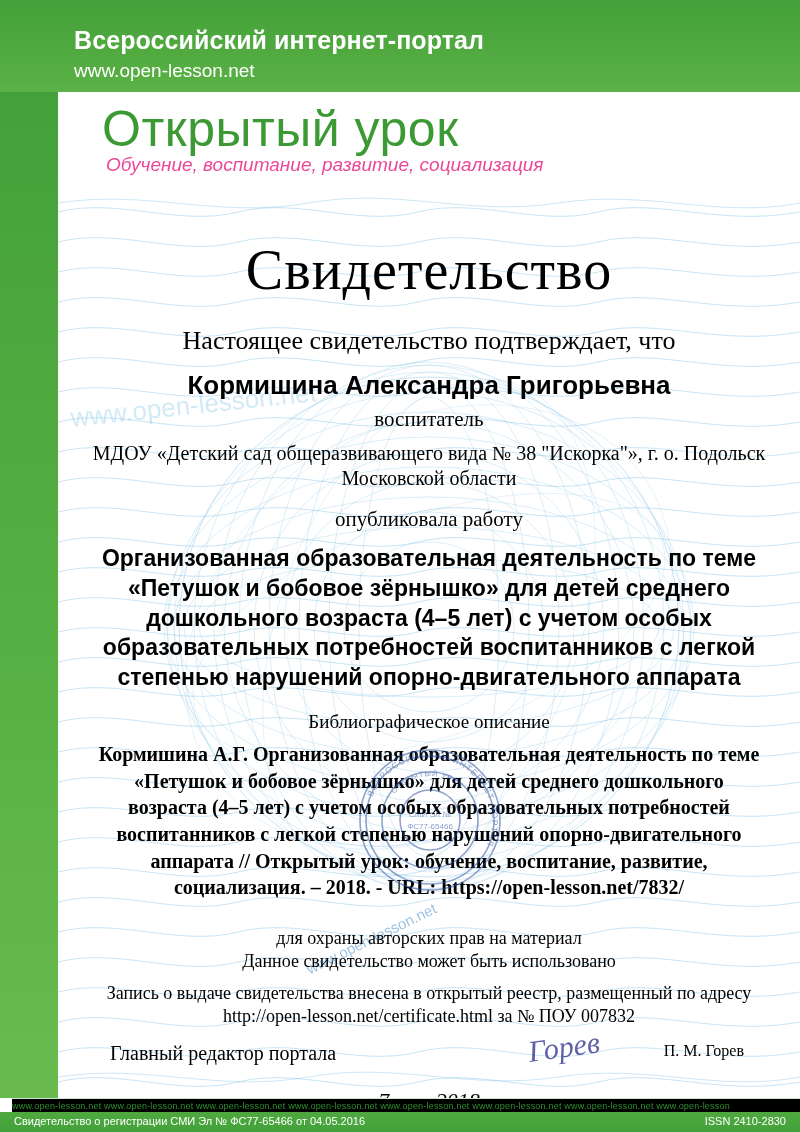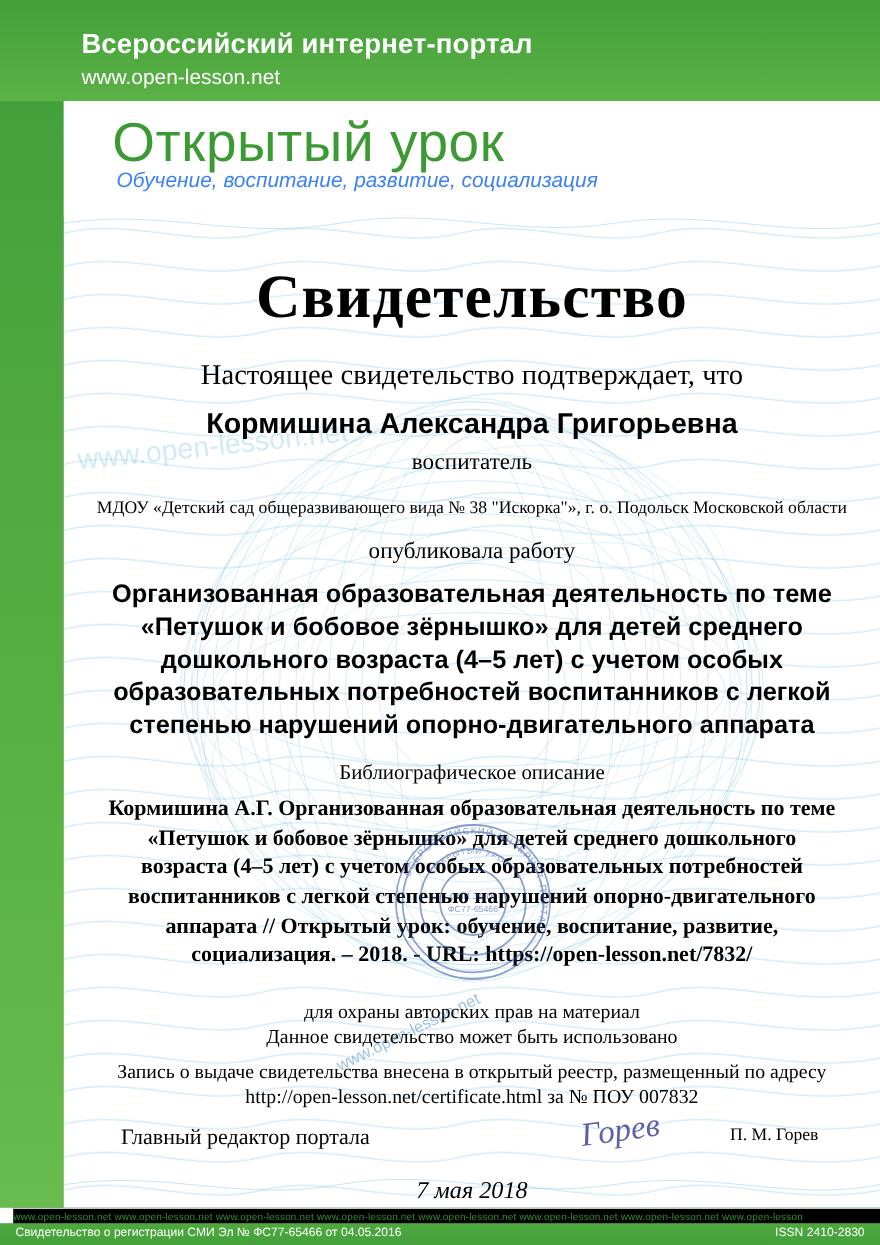--- a/index.html
+++ b/index.html
@@ -90,21 +90,21 @@
     letter-spacing: 0.5px;
     white-space: nowrap;
   }
   .logo-sub {
     position: absolute;
     left: 48px;
     top: 62px;
     font-family: "Liberation Sans", sans-serif;
     font-style: italic;
     font-size: 19px;
-    color: #3b82f6;
+    color: #ec4899;
     white-space: nowrap;
   }
 
   
   .guilloche {
     position: absolute;
     left: 58px;
     top: 197px;
     width: 742px;
     height: 901px;
@@ -123,42 +123,42 @@
     left: 58px;
     top: 197px;
     width: 742px;
     height: 901px;
     text-align: center;
     color: #000000;
   }
   .cert-title {
     margin-top: 44px;
     font-family: "Liberation Serif", serif;
-    font-weight: bold;
+    font-weight: normal;
     font-size: 56px;
     line-height: 1.05;
     letter-spacing: 1px;
   }
   .line-confirms {
     margin-top: 26px;
     font-size: 26px;
   }
   .recipient {
     margin-top: 14px;
     font-family: "Liberation Sans", sans-serif;
     font-weight: bold;
     font-size: 26px;
   }
   .position {
     margin-top: 6px;
     font-size: 21px;
   }
   .org {
-    margin-top: 20px;
-    font-size: 16px;
+    margin-top: 9px;
+    font-size: 20px;
     line-height: 1.25;
     padding: 0 20px;
   }
   .published {
     margin-top: 16px;
     font-size: 21px;
     text-align: center;
   }
   .work-title {
     margin-top: 12px;

